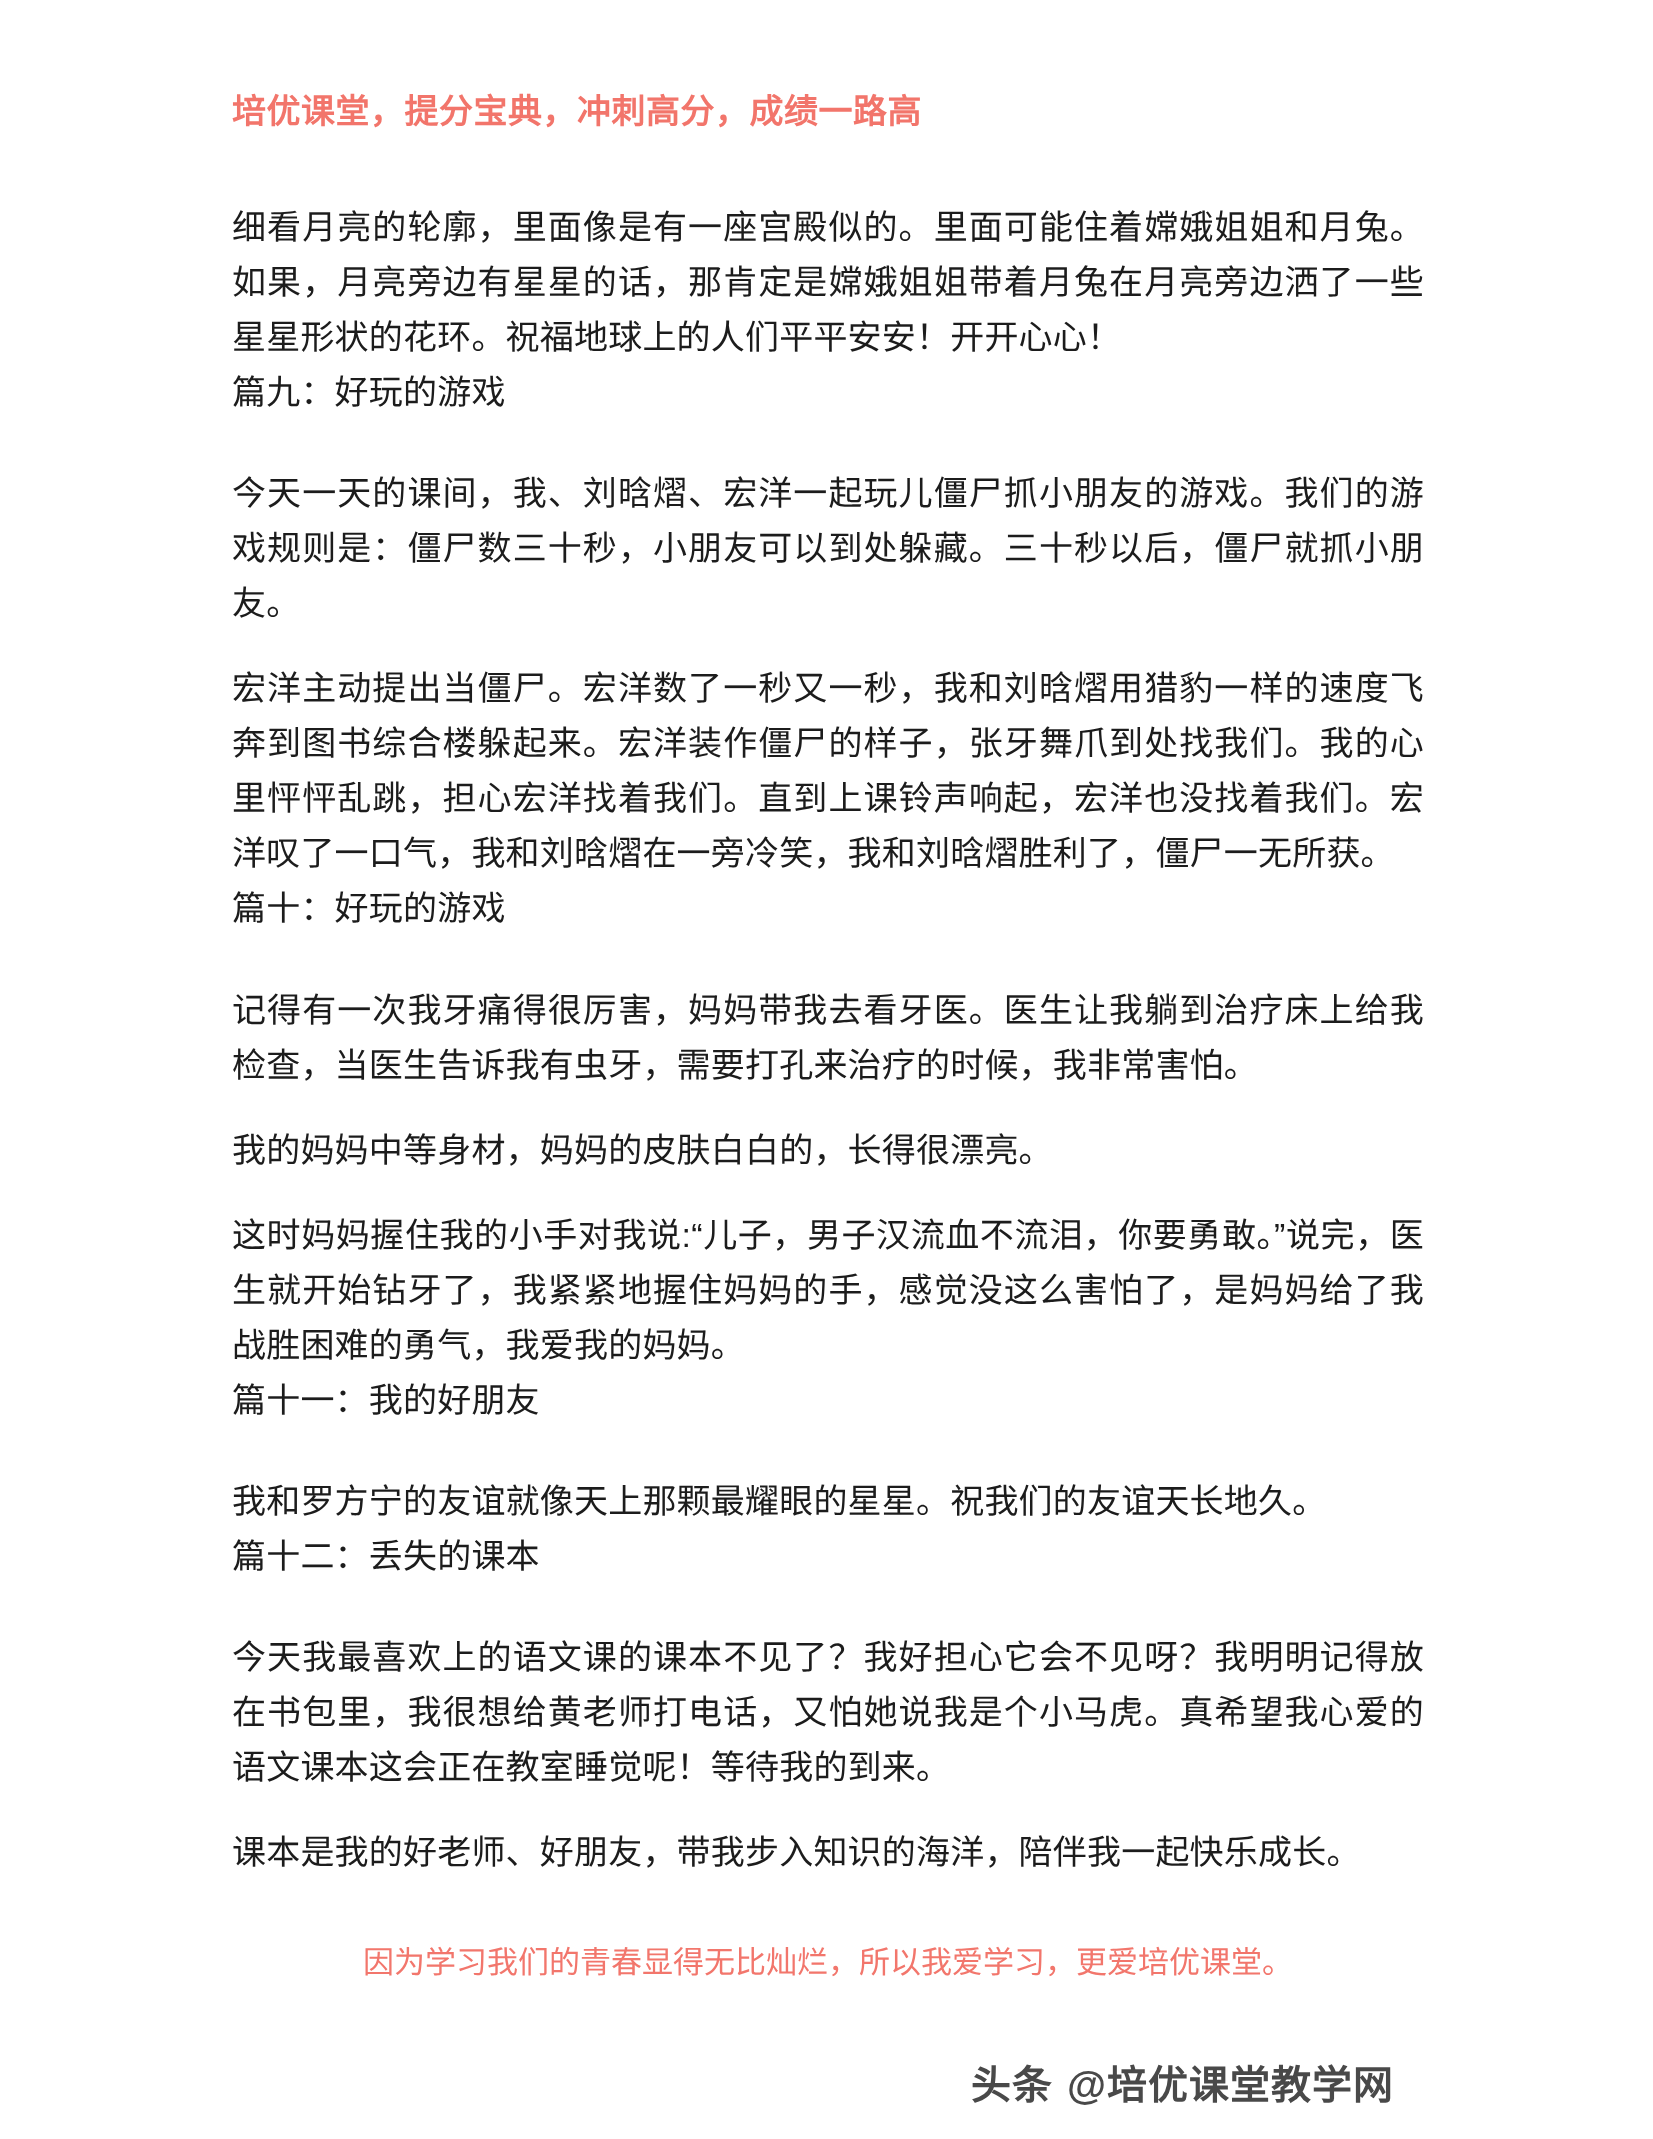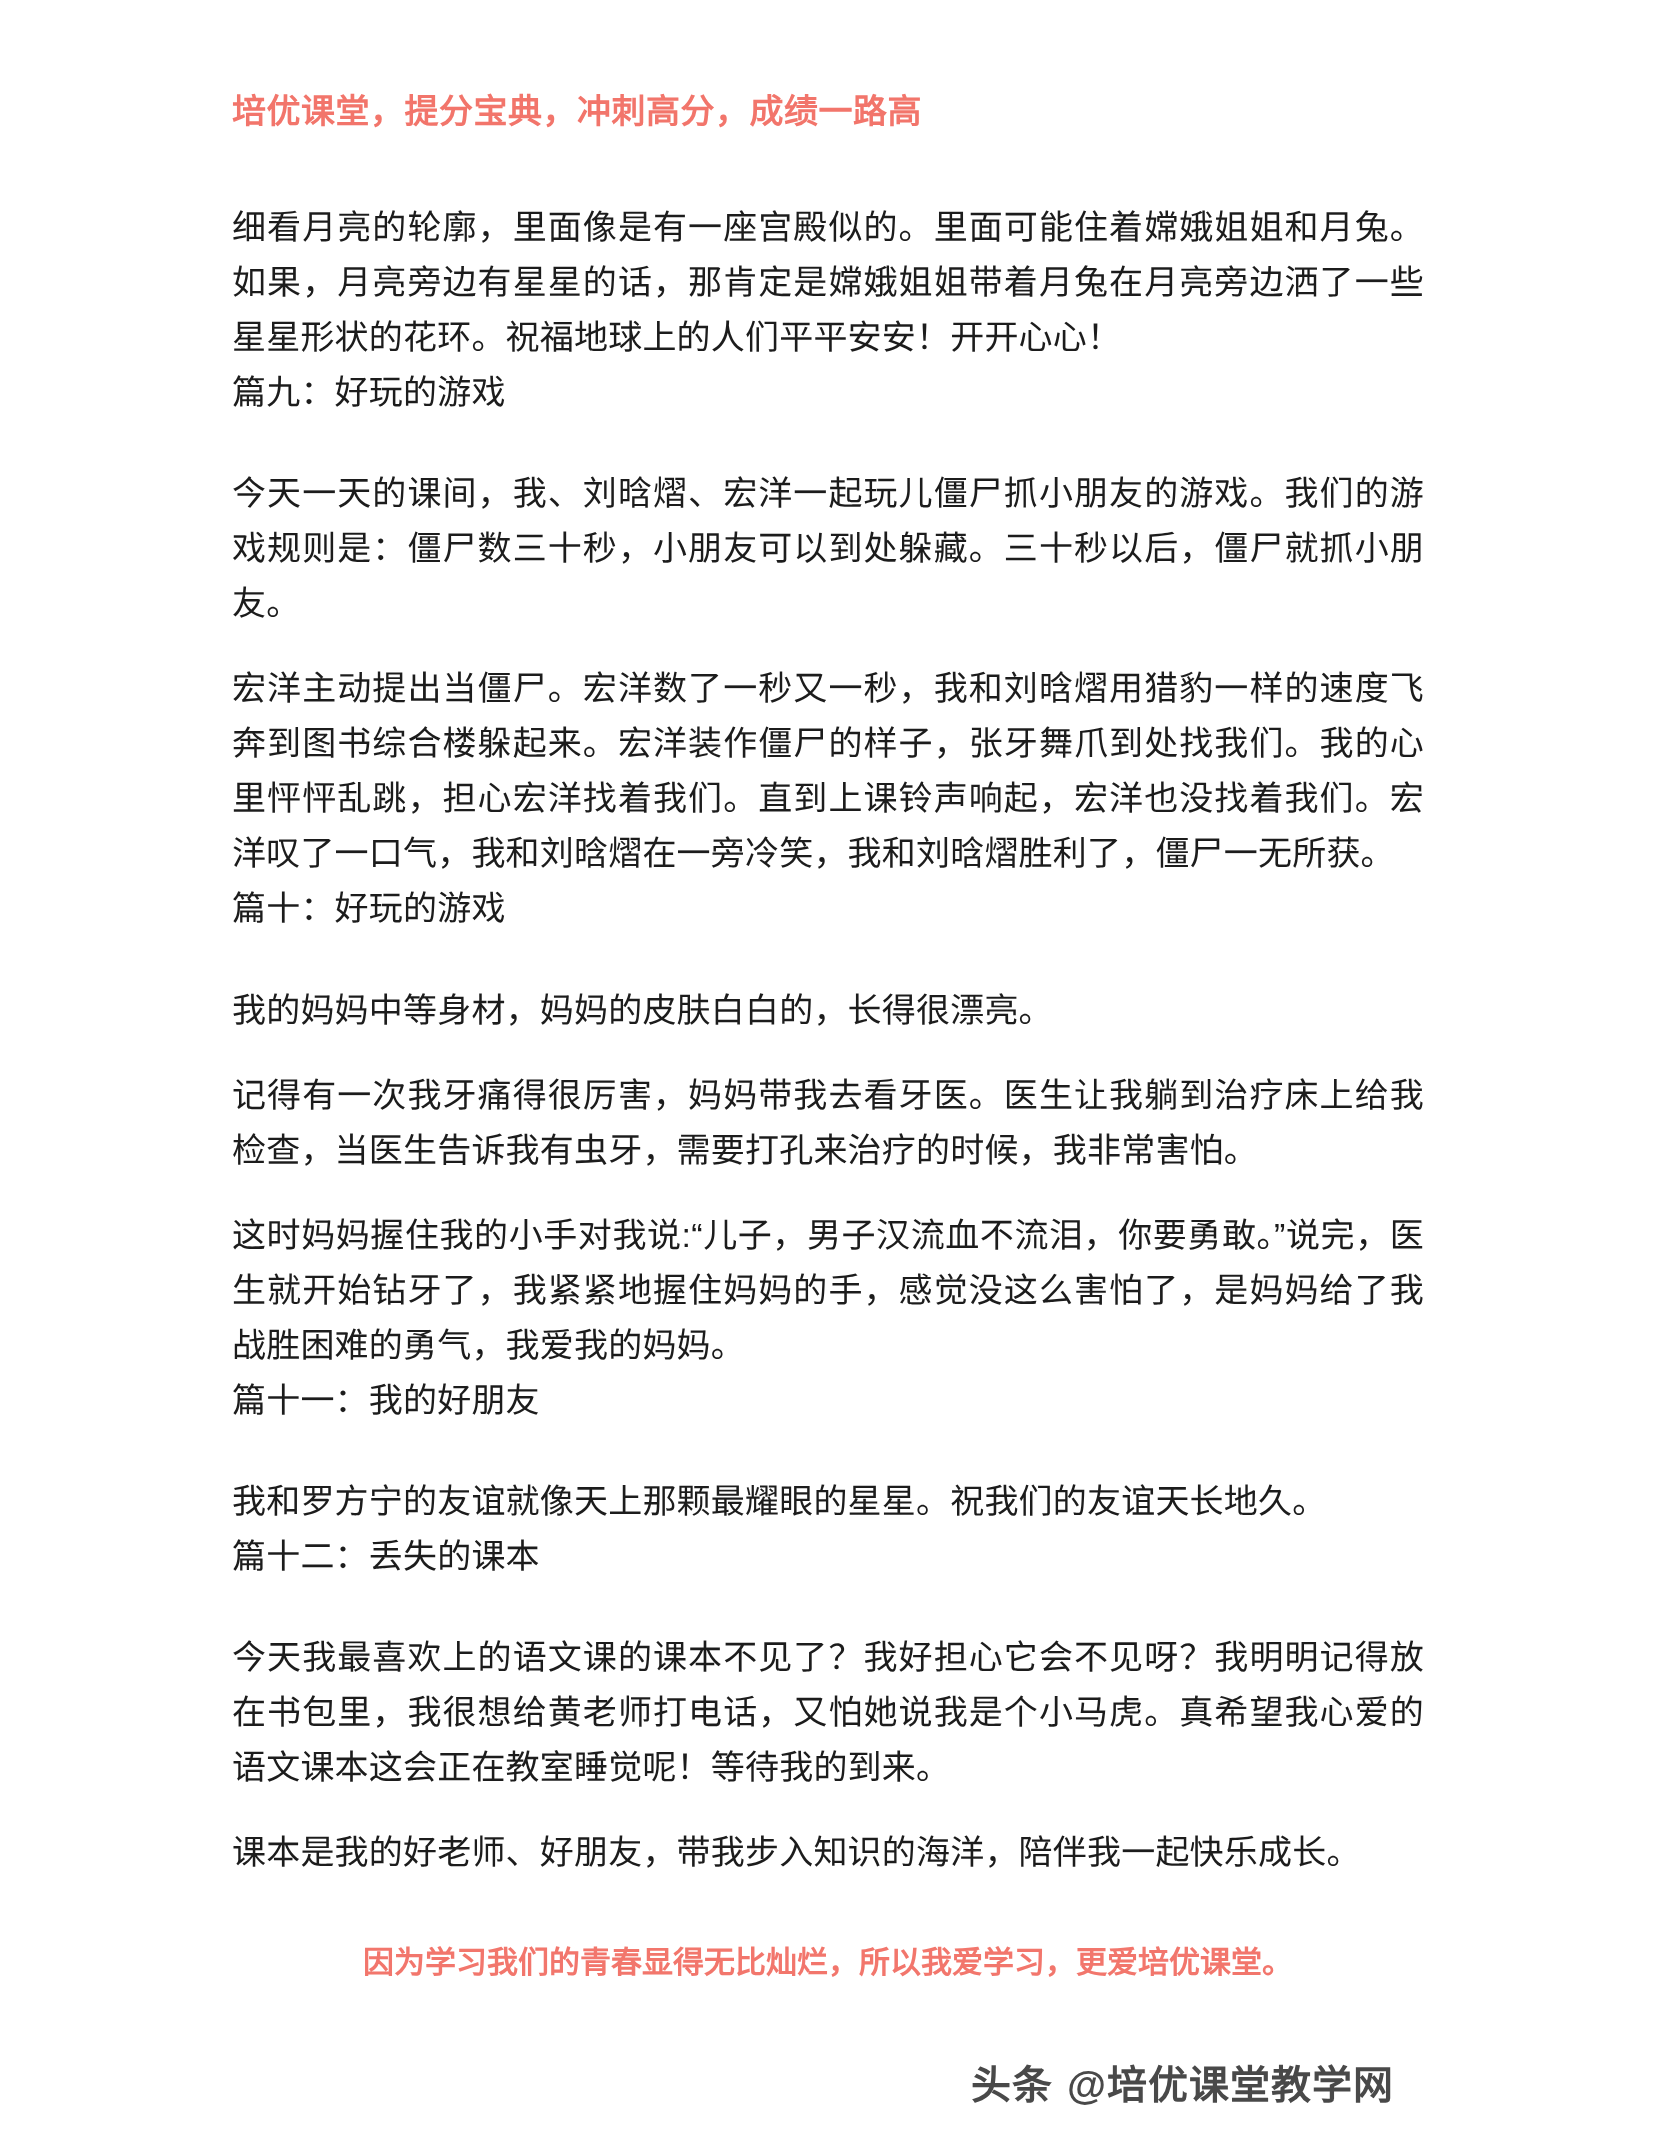--- a/index.html
+++ b/index.html
@@ -64,21 +64,21 @@
   }
 
   
   .footer-line {
     position: absolute;
     left: 0;
     top: 1941px;
     width: 1192px;
     color: #f2766c;
     font-size: 31px;
-    font-weight: 700;
+    font-weight: 400;
     line-height: 1.4;
     text-align: center;
     white-space: nowrap;
   }
 
   
   .watermark {
     position: absolute;
     right: 36px;
     bottom: 28px;
@@ -108,22 +108,22 @@
   <div class="content">
 
     <div class="banner">培优课堂，提分宝典，冲刺高分，成绩一路高</div>
 
     <div id="body-blocks">
         <div class="para" style="margin-top: 64px;">细看月亮的轮廓，里面像是有一座宫殿似的。里面可能住着嫦娥姐姐和月兔。如果，月亮旁边有星星的话，那肯定是嫦娥姐姐带着月兔在月亮旁边洒了一些星星形状的花环。祝福地球上的人们平平安安！开开心心！</div>
         <div class="heading block-gap-top">篇九：好玩的游戏</div>
         <div class="para block-gap-top">今天一天的课间，我、刘晗熠、宏洋一起玩儿僵尸抓小朋友的游戏。我们的游戏规则是：僵尸数三十秒，小朋友可以到处躲藏。三十秒以后，僵尸就抓小朋友。</div>
         <div class="para block-gap-top">宏洋主动提出当僵尸。宏洋数了一秒又一秒，我和刘晗熠用猎豹一样的速度飞奔到图书综合楼躲起来。宏洋装作僵尸的样子，张牙舞爪到处找我们。我的心里怦怦乱跳，担心宏洋找着我们。直到上课铃声响起，宏洋也没找着我们。宏洋叹了一口气，我和刘晗熠在一旁冷笑，我和刘晗熠胜利了，僵尸一无所获。</div>
         <div class="heading block-gap-top">篇十：好玩的游戏</div>
+        <div class="para block-gap-top">记得有一次我牙痛得很厉害，妈妈带我去看牙医。医生让我躺到治疗床上给我检查，当医生告诉我有虫牙，需要打孔来治疗的时候，我非常害怕。</div>
         <div class="para block-gap-top">我的妈妈中等身材，妈妈的皮肤白白的，长得很漂亮。</div>
-        <div class="para block-gap-top">记得有一次我牙痛得很厉害，妈妈带我去看牙医。医生让我躺到治疗床上给我检查，当医生告诉我有虫牙，需要打孔来治疗的时候，我非常害怕。</div>
         <div class="para block-gap-top">这时妈妈握住我的小手对我说:“儿子，男子汉流血不流泪，你要勇敢。”说完，医生就开始钻牙了，我紧紧地握住妈妈的手，感觉没这么害怕了，是妈妈给了我战胜困难的勇气，我爱我的妈妈。</div>
         <div class="heading block-gap-top">篇十一：我的好朋友</div>
         <div class="para block-gap-top">我和罗方宁的友谊就像天上那颗最耀眼的星星。祝我们的友谊天长地久。</div>
         <div class="heading block-gap-top">篇十二：丢失的课本</div>
         <div class="para block-gap-top">今天我最喜欢上的语文课的课本不见了？我好担心它会不见呀？我明明记得放在书包里，我很想给黄老师打电话，又怕她说我是个小马虎。真希望我心爱的语文课本这会正在教室睡觉呢！等待我的到来。</div>
         <div class="para block-gap-top">课本是我的好老师、好朋友，带我步入知识的海洋，陪伴我一起快乐成长。</div>
       </div>
 
   </div>
 

